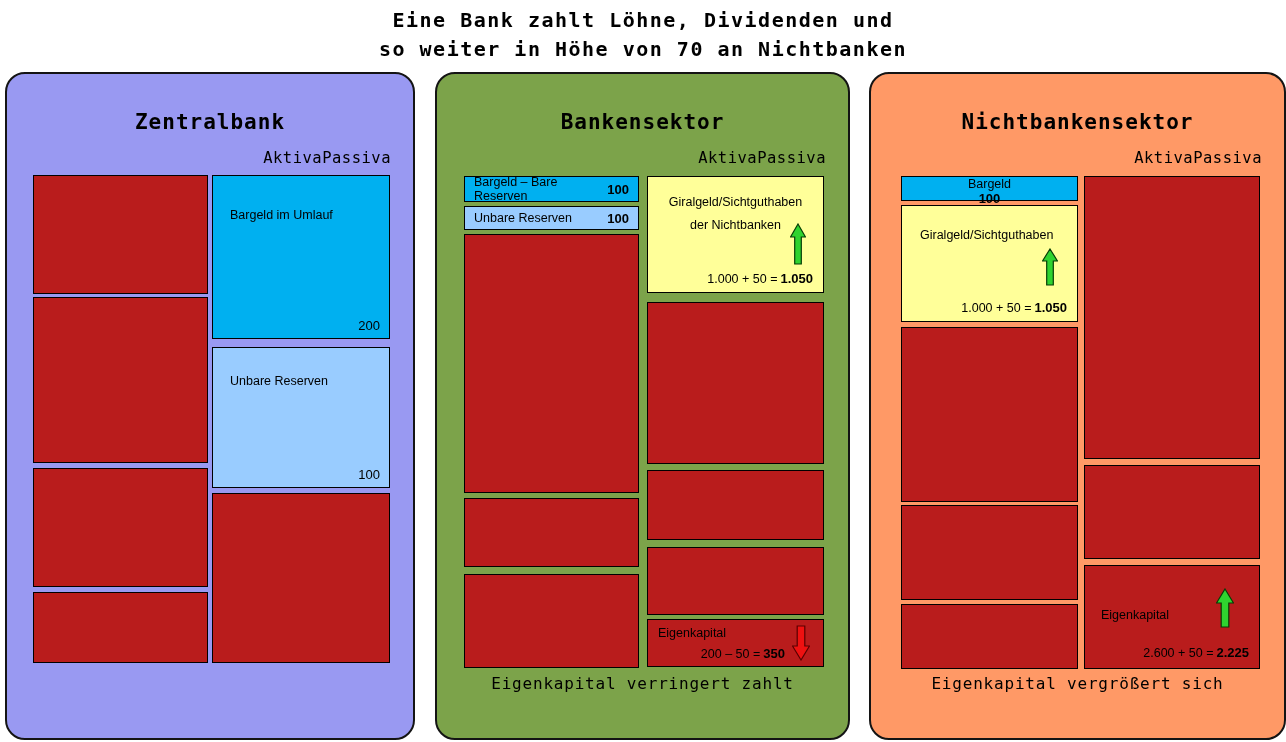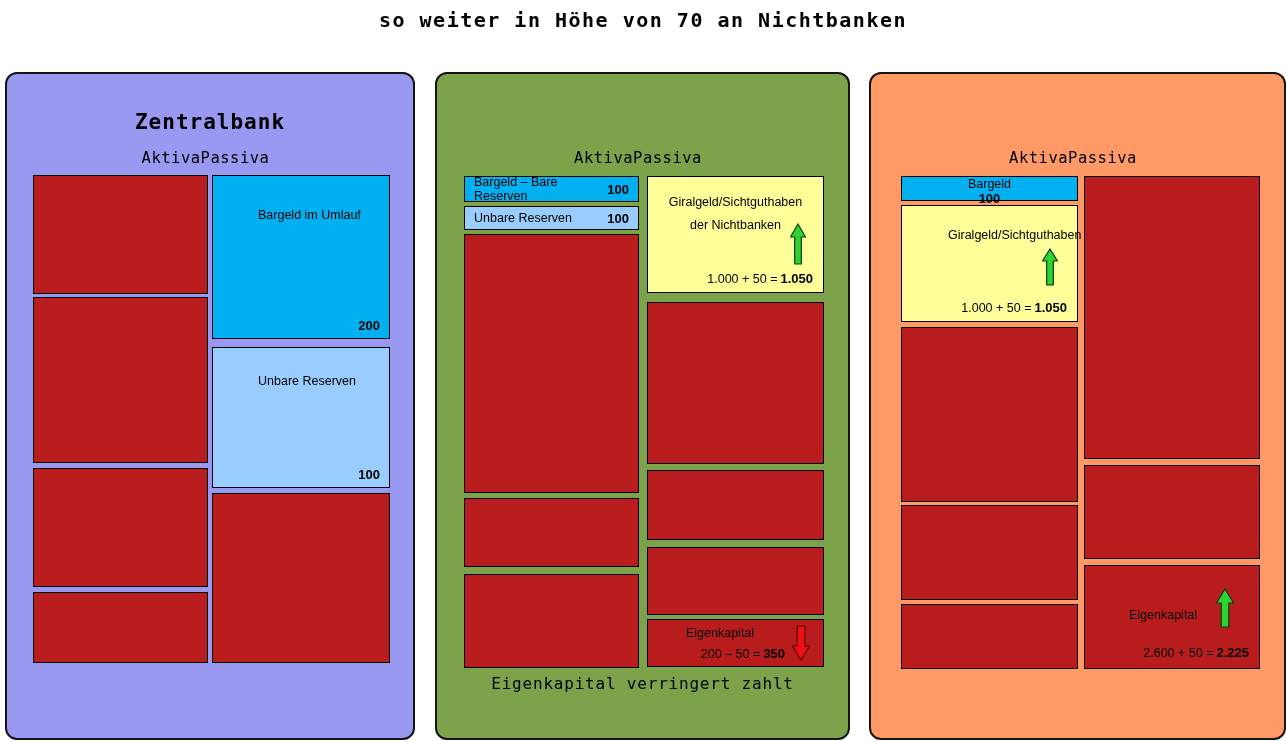--- a/index.html
+++ b/index.html
@@ -4,61 +4,62 @@
 <style>
   html,body{margin:0;padding:0;background:#fff;}
   #stage{position:relative;width:1286px;height:742px;background:#ffffff;overflow:hidden;
          font-family:"Liberation Sans",sans-serif;color:#000;}
 
   .main-title{position:absolute;top:6px;left:0;width:100%;text-align:center;
     font-family:"DejaVu Sans Mono",monospace;font-weight:bold;font-size:20px;
     line-height:29px;letter-spacing:1.5px;}
 
   .panel{position:absolute;top:72px;height:668px;border:2px solid #141414;
-         border-radius:12px;box-sizing:border-box;}
+         border-radius:20px;box-sizing:border-box;}
   .panel-zb{left:5px;width:410px;background:#9999F2;}
   .panel-bk{left:435px;width:415px;background:#7CA34A;}
   .panel-nb{left:869px;width:417px;background:#FF9966;}
 
   .panel-title{position:absolute;top:36px;left:0;width:100%;text-align:center;
     font-family:"DejaVu Sans Mono",monospace;font-weight:bold;font-size:21px;letter-spacing:1px;}
 
   .col-head{position:absolute;top:75px;left:0;width:100%;box-sizing:border-box;
-    display:flex;justify-content:center;padding:0 42px 0 33px;
+    display:flex;justify-content:flex-end;padding:0 22px 0 33px;
     font-family:"DejaVu Sans Mono",monospace;font-size:15.5px;letter-spacing:0.5px;}
 
   .box{position:absolute;border:1.5px solid #000;box-sizing:border-box;}
   .gray{background:#b91c1c;}
   .cyan{background:#00B0F0;}
   .lblue{background:#99CCFF;}
   .yellow{background:#FFFF99;}
 
   .bar{display:flex;justify-content:space-between;align-items:center;
        padding:0 9px;font-size:12.5px;}
   .bar .val{font-weight:bold;font-size:13px;}
 
-  .freelabel{position:absolute;font-size:12.5px;white-space:nowrap;margin-left:28px;}
-  .value-br{position:absolute;right:9px;bottom:5px;font-weight:bold;font-size:13px;}
+  .freelabel{position:absolute;font-size:12.5px;white-space:nowrap;}
+  .value-br{position:absolute;right:9px;bottom:5px;font-weight:normal;font-size:13px;}
   .formula{position:absolute;font-size:12.5px;white-space:nowrap;}
   .formula b{font-size:13px;margin-left:3px;}
 
   .centered-lines{position:absolute;top:14px;left:0;width:100%;text-align:center;
     font-size:12.5px;line-height:23px;}
 
   .caption{position:absolute;top:600px;left:0;width:100%;text-align:center;
     font-family:"DejaVu Sans Mono",monospace;font-size:16px;letter-spacing:0.8px;}
 
   .arrow{position:absolute;}
 </style>
 </head>
 <body>
 
 <div id="stage">
 
   <div class="main-title">
+    <div>Eine Bank zahlt Löhne, Dividenden und</div>
     <div>so weiter in Höhe von 70 an Nichtbanken</div>
   </div>
 
   <div class="panel panel-zb">
     <div class="panel-title">Zentralbank</div>
     <div class="col-head">
       <span>Aktiva</span>
       <span>Passiva</span>
     </div>
 
@@ -72,20 +73,21 @@
       <span class="value-br">200</span>
     </div>
     <div class="box lblue" style="left:205px;top:273px;width:178px;height:141px;">
       <span class="freelabel" style="left:17px;top:26px;">Unbare Reserven</span>
       <span class="value-br">100</span>
     </div>
     <div class="box gray" style="left:205px;top:419px;width:178px;height:170px;"></div>
   </div>
 
   <div class="panel panel-bk">
+    <div class="panel-title">Bankensektor</div>
     <div class="col-head">
       <span>Aktiva</span>
       <span>Passiva</span>
     </div>
 
     <div class="box cyan bar" style="left:27px;top:102px;width:175px;height:26px;">
       <span>Bargeld – Bare Reserven</span>
       <span class="val">100</span>
     </div>
     <div class="box lblue bar" style="left:27px;top:132px;width:175px;height:24px;">
@@ -115,20 +117,21 @@
       <svg class="arrow" style="right:13px;top:5px;" width="18" height="36" viewBox="0 0 18 36">
         <polygon points="9,35 0.5,21 5.2,21 5.2,1 12.8,1 12.8,21 17.5,21" fill="#EE1111" stroke="#5a0000" stroke-width="1.2"></polygon>
       </svg>
       <span class="formula" style="right:38px;bottom:5px;"><span>200 – 50 =</span><b>350</b></span>
     </div>
 
     <div class="caption">Eigenkapital verringert zahlt</div>
   </div>
 
   <div class="panel panel-nb">
+    <div class="panel-title">Nichtbankensektor</div>
     <div class="col-head">
       <span>Aktiva</span>
       <span>Passiva</span>
     </div>
 
     <div class="box cyan bar" style="left:30px;top:102px;width:177px;height:25px;flex-direction:column;">
       <span>Bargeld</span>
       <span class="val">100</span>
     </div>
     <div class="box yellow" style="left:30px;top:131px;width:177px;height:117px;">
@@ -146,15 +149,16 @@
     <div class="box gray" style="left:213px;top:391px;width:176px;height:94px;"></div>
 
     <div class="box gray" style="left:213px;top:491px;width:176px;height:104px;">
       <span class="freelabel" style="left:16px;top:42px;">Eigenkapital</span>
       <svg class="arrow" style="right:25px;top:22px;" width="18" height="40" viewBox="0 0 18 40">
         <polygon points="9,1 17.5,15 12.8,15 12.8,39 5.2,39 5.2,15 0.5,15" fill="#2FD32F" stroke="#063d06" stroke-width="1.2"></polygon>
       </svg>
       <span class="formula" style="right:10px;bottom:8px;"><span>2.600 + 50 =</span><b>2.225</b></span>
     </div>
 
+    <div class="caption">Eigenkapital vergrößert sich</div>
   </div>
 
 </div>
 
 </body></html>

